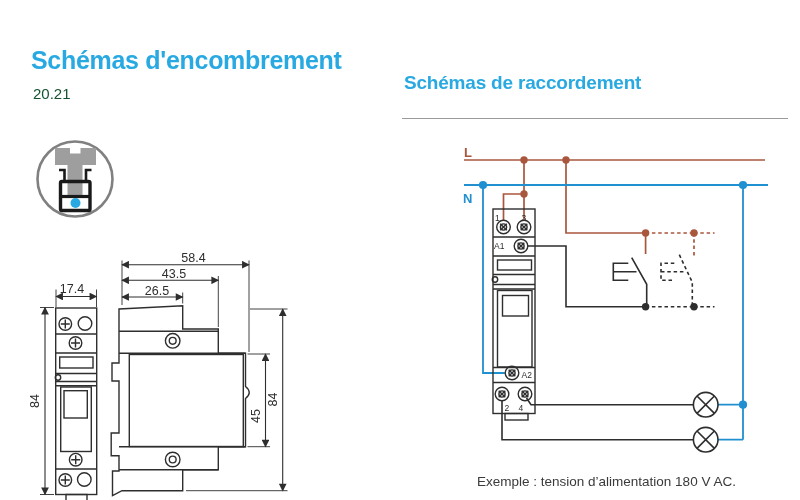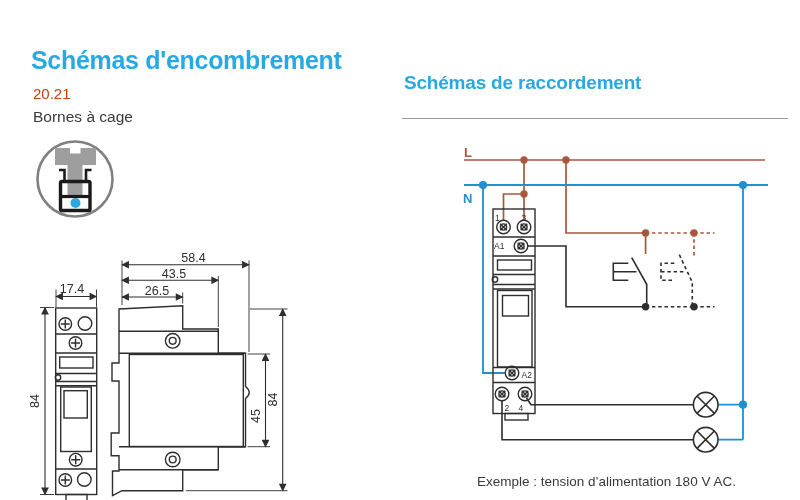--- a/index.html
+++ b/index.html
@@ -1,20 +1,20 @@
 <!DOCTYPE html>
 <html><head>
 <meta charset="utf-8">
 <style>
   html,body{margin:0;padding:0;background:#ffffff;}
   .page{position:relative;width:800px;height:500px;background:#ffffff;overflow:hidden;
         font-family:"Liberation Sans", sans-serif;margin-top:24px;}
   .abs{position:absolute;}
   .title-main{left:31px;top:22px;font-size:25px;font-weight:bold;color:#29A9E1;letter-spacing:-0.3px;}
-  .model{left:33px;top:61px;font-size:15px;color:#c2410c;}
+  .model{left:33px;top:61px;font-size:15px;color:#14532d;}
   .bornes{left:33px;top:84px;font-size:15.5px;color:#3A3A3A;}
   .title-right{left:404px;top:48px;font-size:19px;font-weight:bold;color:#29A9E1;letter-spacing:-0.2px;}
   .rule{left:402px;top:94px;width:386px;height:0;border-top:1.5px solid #9A9A9A;}
   .caption{left:477px;top:450px;font-size:13.5px;color:#3A3A3A;}
   svg text{font-family:"Liberation Sans", sans-serif;}
   .dimtxt{font-size:12.5px;fill:#2E2E2E;}
   .termtxt{font-size:8.5px;fill:#2E2E2E;}
   .lntxt{font-size:13px;font-weight:bold;}
   .oln{stroke:#2E2E2E;stroke-width:1.4;fill:none;}
   .dim{stroke:#2E2E2E;stroke-width:1.1;fill:none;}
@@ -22,21 +22,20 @@
   .wire-k{stroke:#2E2E2E;stroke-width:1.6;fill:none;}
   .dash{stroke-dasharray:3.5 2.8;}
 </style>
 </head>
 <body>
 
 <div class="page">
 
   <div class="abs title-main">Schémas d'encombrement</div>
   <div class="abs model">20.21</div>
-  <div class="abs bornes">Bornes à cage</div>
 
   <svg class="abs" style="left:35px;top:115px;" width="80" height="80" viewBox="0 0 80 80">
     <circle cx="40" cy="40" r="37.5" fill="#ffffff" stroke="#808080" stroke-width="2.6"></circle>
     <path d="M20,9 H35 V14.5 H45.5 V9 H61 V26 H20 Z" fill="#9E9E9E"></path>
     <rect x="32.5" y="26" width="15" height="31" fill="#9E9E9E"></rect>
     <path d="M24,31 H29.5 V43 M56.5,31 H51 V43" stroke="#1A1A1A" stroke-width="2.6" fill="none"></path>
     <rect x="25.5" y="42.5" width="29.5" height="29" rx="1.5" fill="none" stroke="#1A1A1A" stroke-width="3.4"></rect>
     <path d="M25.5,57.5 H55" stroke="#1A1A1A" stroke-width="3.2"></path>
     <circle cx="40.5" cy="64" r="5" fill="#29A9E1"></circle>
   </svg>

